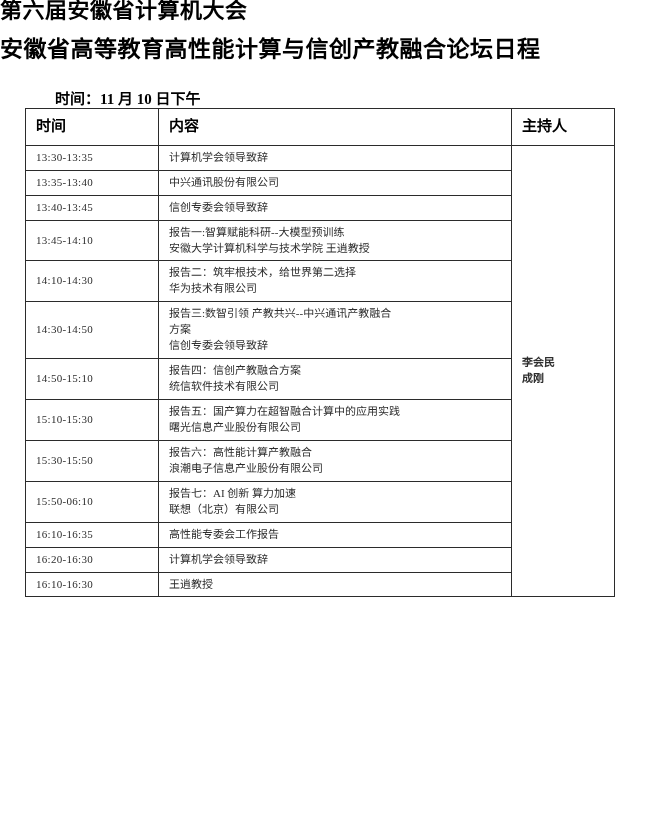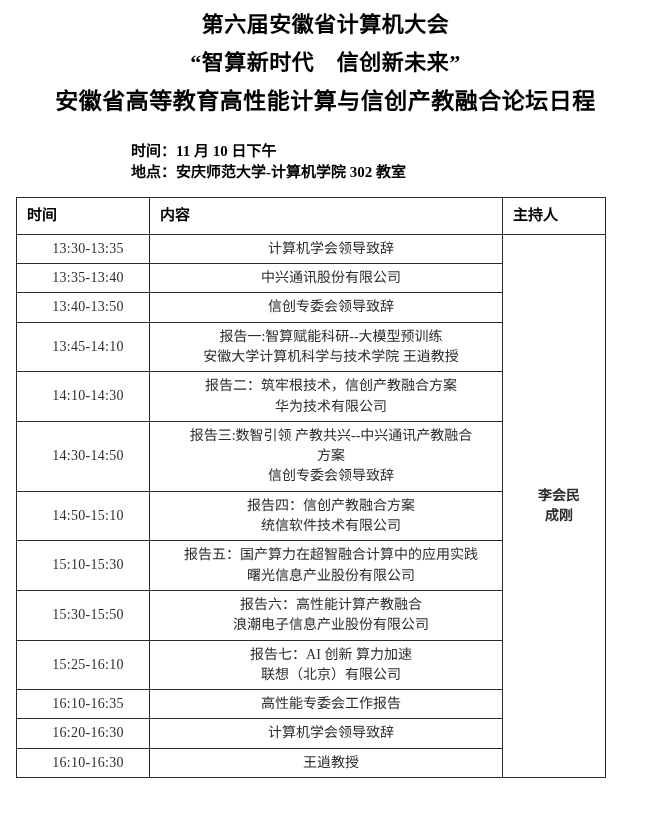--- a/index.html
+++ b/index.html
@@ -19,22 +19,20 @@
   .page {
     width: 651px;
     height: 816px;
     box-sizing: border-box;
     padding: 0;
     position: relative;
   }
 
   
   .titles {
-    padding-top: 14px;
-    text-align: center;
   }
   .title-line {
     font-weight: bold;
     color: #000000;
     letter-spacing: 0.5px;
     line-height: 1.0;
   }
   .title-1 {
     font-size: 22px;
     margin-bottom: 16px;
@@ -51,55 +49,53 @@
   
   .meta-row {
     margin-top: 26px;
     padding-left: 55px;
     padding-right: 22px;
     display: flex;
     align-items: baseline;
     font-size: 15px;
     font-weight: bold;
     color: #000000;
-    flex-direction: column;
   }
   .meta-time {
     white-space: nowrap;
   }
   .meta-place {
     white-space: nowrap;
     margin-left: 76px;
   }
 
   
   .table-wrap {
-    margin-top: 16px;
-    padding-left: 16px;
+    margin-top: 0;
+    padding-left: 25px;
     padding-right: 37px;
   }
   table.schedule {
     border-collapse: collapse;
     width: 589px;
     table-layout: fixed;
     background: #ffffff;
   }
   table.schedule col.c-time  { width: 133px; }
   table.schedule col.c-body  { width: 353px; }
   table.schedule col.c-host  { width: 103px; }
 
   table.schedule th,
   table.schedule td {
     border: 1px solid #2b2b2b;
     vertical-align: middle;
     padding: 4px 0 4px 10px;
-    font-size: 14px;
+    font-size: 11px;
     line-height: 1.45;
     color: #2d2d2d;
-    text-align: center;
   }
   table.schedule thead th {
     font-weight: bold;
     color: #000000;
     font-size: 15px;
     padding-top: 7px;
     padding-bottom: 7px;
     text-align: left;
   }
   td.time-cell {
@@ -121,27 +117,25 @@
     font-weight: bold;
   }
 </style>
 </head>
 <body>
 
 <div class="page">
 
   <div class="titles">
     <div class="title-line title-1">第六届安徽省计算机大会</div>
-    <div class="title-line title-2">“智算新时代　信创新未来”</div>
     <div class="title-line title-3">安徽省高等教育高性能计算与信创产教融合论坛日程</div>
   </div>
 
   <div class="meta-row">
     <span class="meta-time">时间：11 月 10 日下午</span>
-    <span class="meta-place">地点：安庆师范大学-计算机学院 302 教室</span>
   </div>
 
   <div class="table-wrap">
     <table class="schedule">
       <colgroup>
         <col class="c-time">
         <col class="c-body">
         <col class="c-host">
       </colgroup>
       <thead>
@@ -162,36 +156,36 @@
               <span class="line">成刚</span>
             </td>
           </tr>
           <tr>
             <td class="time-cell">13:35-13:40</td>
             <td class="content-cell">
               <span class="line">中兴通讯股份有限公司</span>
             </td>
           </tr>
           <tr>
-            <td class="time-cell">13:40-13:50</td>
+            <td class="time-cell">13:40-13:45</td>
             <td class="content-cell">
               <span class="line">信创专委会领导致辞</span>
             </td>
           </tr>
           <tr>
             <td class="time-cell">13:45-14:10</td>
             <td class="content-cell">
               <span class="line">报告一:智算赋能科研--大模型预训练</span>
               <span class="line">安徽大学计算机科学与技术学院 王逍教授</span>
             </td>
           </tr>
           <tr>
             <td class="time-cell">14:10-14:30</td>
             <td class="content-cell">
-              <span class="line">报告二：筑牢根技术，信创产教融合方案</span>
+              <span class="line">报告二：筑牢根技术，给世界第二选择</span>
               <span class="line">华为技术有限公司</span>
             </td>
           </tr>
           <tr>
             <td class="time-cell">14:30-14:50</td>
             <td class="content-cell">
               <span class="line">报告三:数智引领 产教共兴--中兴通讯产教融合</span>
               <span class="line">方案</span>
               <span class="line">信创专委会领导致辞</span>
             </td>
@@ -211,21 +205,21 @@
             </td>
           </tr>
           <tr>
             <td class="time-cell">15:30-15:50</td>
             <td class="content-cell">
               <span class="line">报告六：高性能计算产教融合</span>
               <span class="line">浪潮电子信息产业股份有限公司</span>
             </td>
           </tr>
           <tr>
-            <td class="time-cell">15:25-16:10</td>
+            <td class="time-cell">15:50-06:10</td>
             <td class="content-cell">
               <span class="line">报告七：AI 创新 算力加速</span>
               <span class="line">联想（北京）有限公司</span>
             </td>
           </tr>
           <tr>
             <td class="time-cell">16:10-16:35</td>
             <td class="content-cell">
               <span class="line">高性能专委会工作报告</span>
             </td>

